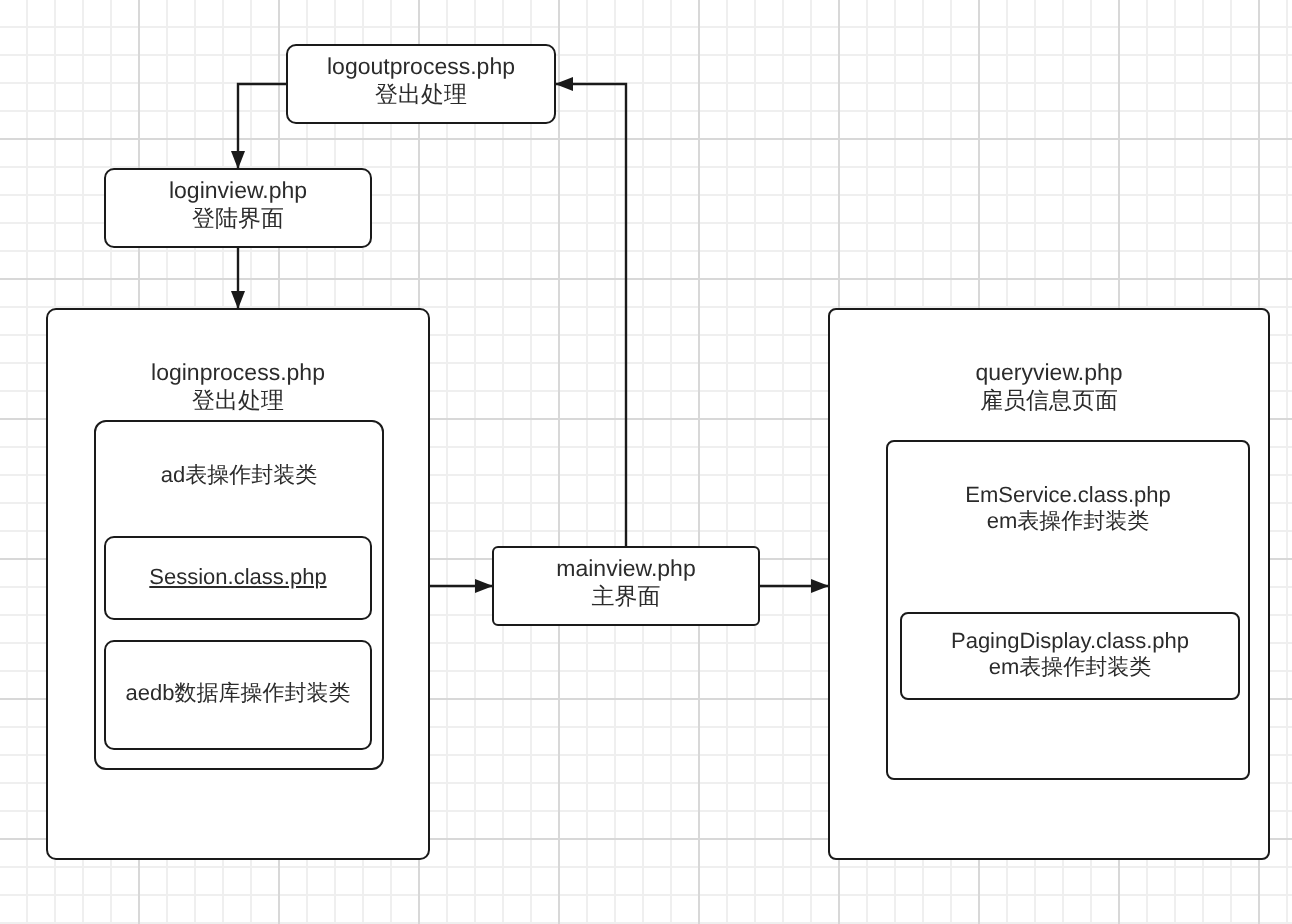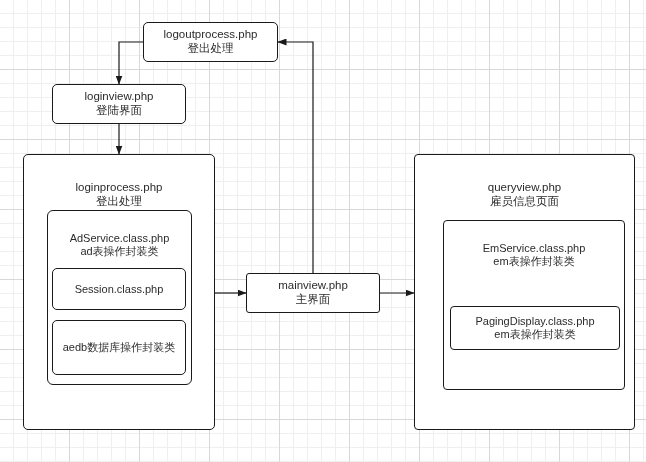--- a/index.html
+++ b/index.html
@@ -89,20 +89,21 @@
     justify-content: flex-start;
     padding-top: 21px;
     font-size: 11px;
   }
 
   #node-session {
     position: absolute;
     left: 52px;  top: 268px;  width: 134px; height: 42px;
     border-radius: 5px;
     font-size: 11px;
+    text-decoration: underline;
   }
 
   #node-sqlhelper {
     position: absolute;
     left: 52px;  top: 320px;  width: 134px; height: 55px;
     border-radius: 5px;
     font-size: 11px;
   }
 
   #node-mainview {
@@ -177,21 +178,20 @@
     <span class="t1">loginview.php</span>
     <span class="t2">登陆界面</span>
   </div>
 
   <div class="node" id="node-loginprocess">
     <span class="t1">loginprocess.php</span>
     <span class="t2">登出处理</span>
   </div>
 
   <div class="node" id="node-adservice">
-    <span class="t1">AdService.class.php</span>
     <span class="t2">ad表操作封装类</span>
   </div>
 
   <div class="node" id="node-session">
     <span class="t1">Session.class.php</span>
   </div>
 
   <div class="node" id="node-sqlhelper">
     <span class="t2">aedb数据库操作封装类</span>
   </div>

